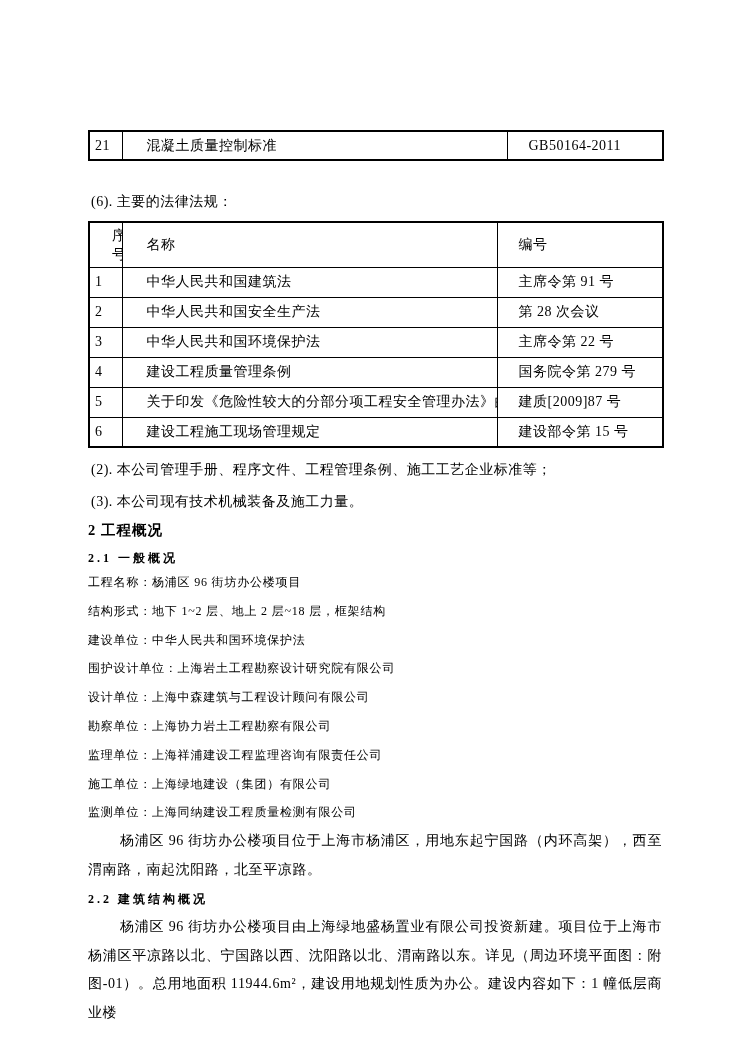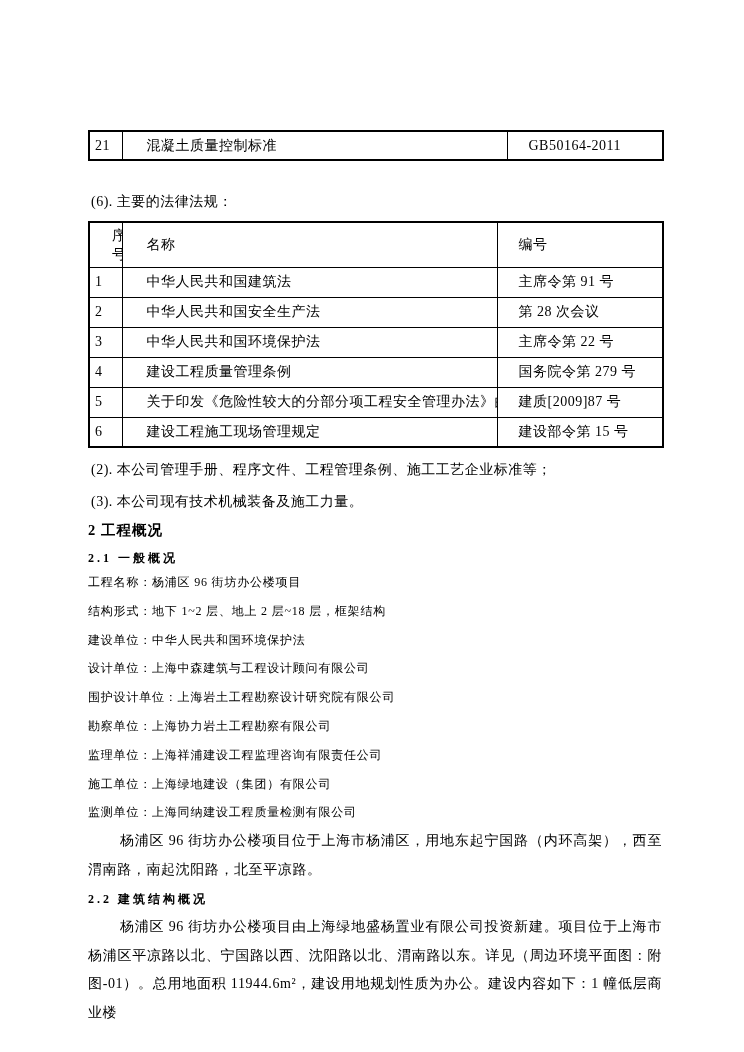--- a/index.html
+++ b/index.html
@@ -166,22 +166,22 @@
     <div class="line item-line after-table">(2). 本公司管理手册、程序文件、工程管理条例、施工工艺企业标准等；</div>
     <div class="line item-line">(3). 本公司现有技术机械装备及施工力量。</div>
 
     <div class="h-sec">2 工程概况</div>
     <div class="h-sub">2.1 一般概况</div>
 
     <div class="info-block">
       <div class="info-line">工程名称：杨浦区 96 街坊办公楼项目</div>
       <div class="info-line">结构形式：地下 1~2 层、地上 2 层~18 层，框架结构</div>
       <div class="info-line">建设单位：中华人民共和国环境保护法</div>
+      <div class="info-line">围护设计单位：上海岩土工程勘察设计研究院有限公司</div>
       <div class="info-line">设计单位：上海中森建筑与工程设计顾问有限公司</div>
-      <div class="info-line">围护设计单位：上海岩土工程勘察设计研究院有限公司</div>
       <div class="info-line">勘察单位：上海协力岩土工程勘察有限公司</div>
       <div class="info-line">监理单位：上海祥浦建设工程监理咨询有限责任公司</div>
       <div class="info-line">施工单位：上海绿地建设（集团）有限公司</div>
       <div class="info-line">监测单位：上海同纳建设工程质量检测有限公司</div>
     </div>
 
     <div class="para">杨浦区 96 街坊办公楼项目位于上海市杨浦区，用地东起宁国路（内环高架），西至渭南路，南起沈阳路，北至平凉路。</div>
 
     <div class="h-sub h-sub-2">2.2 建筑结构概况</div>
 

